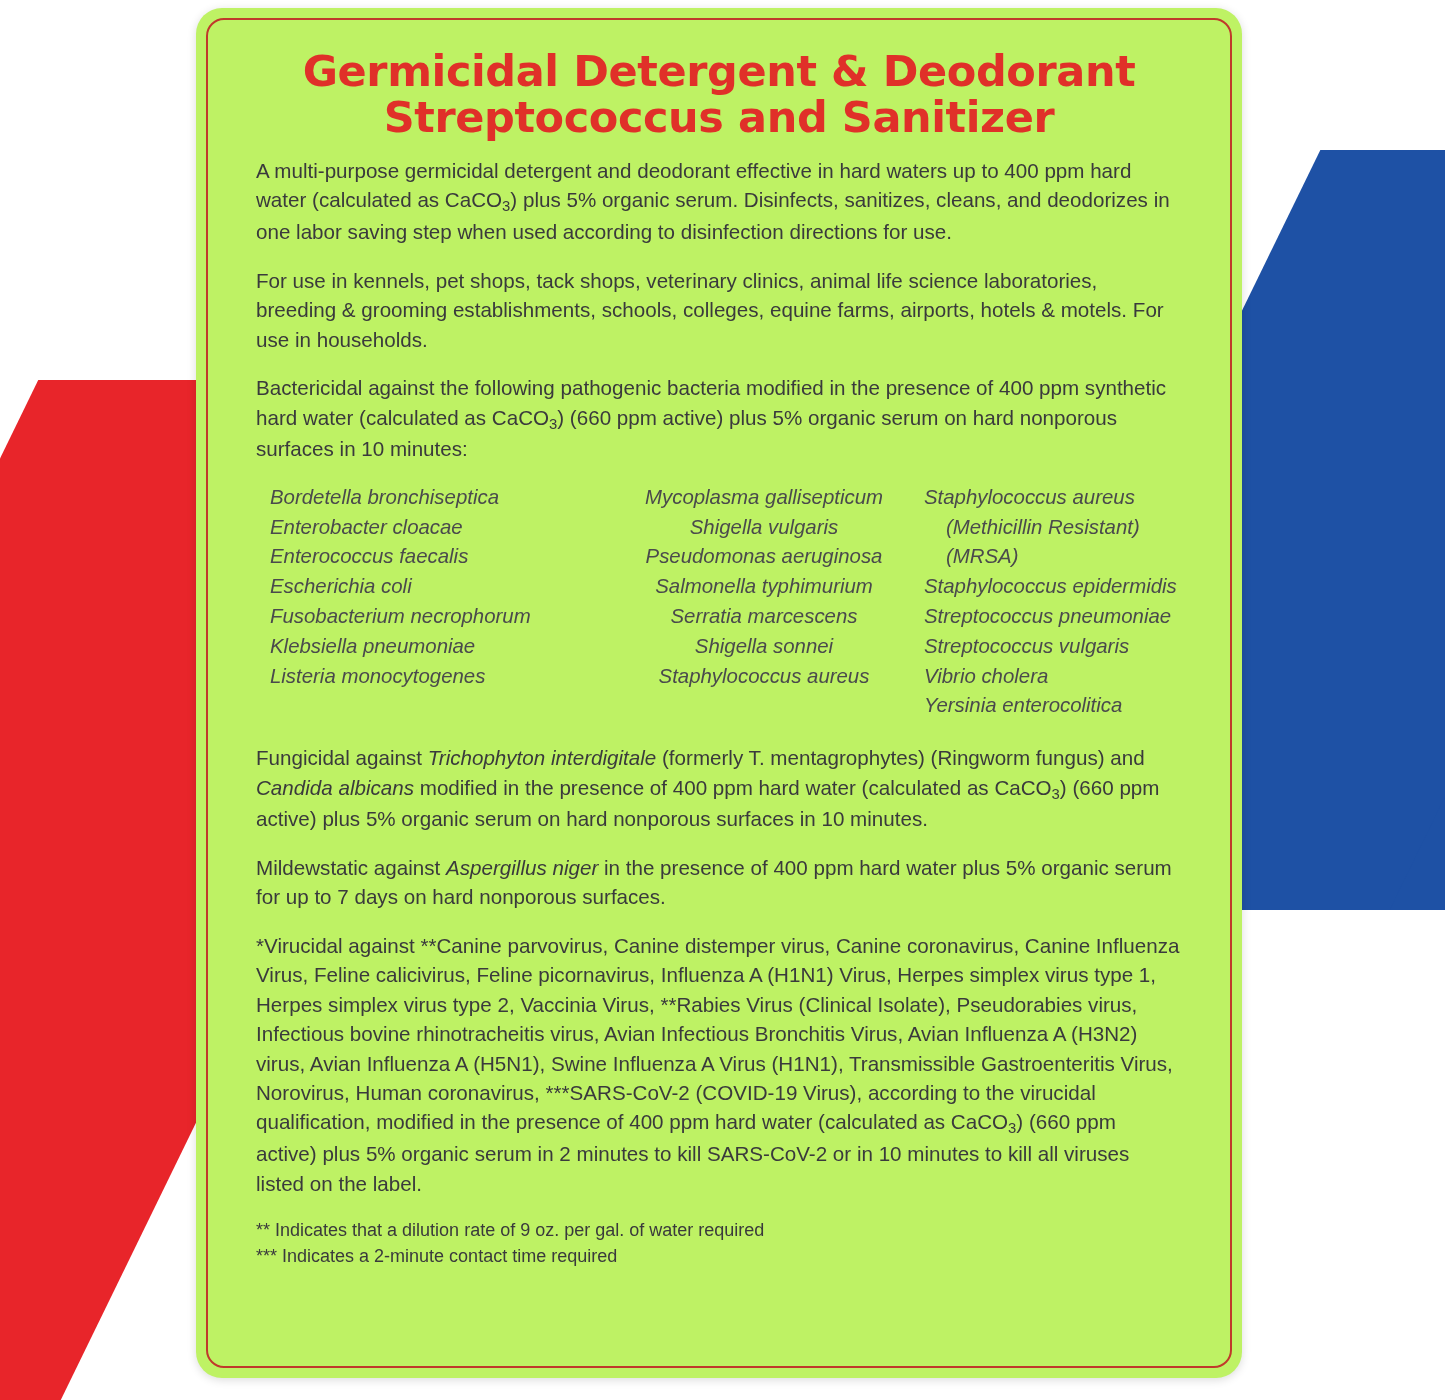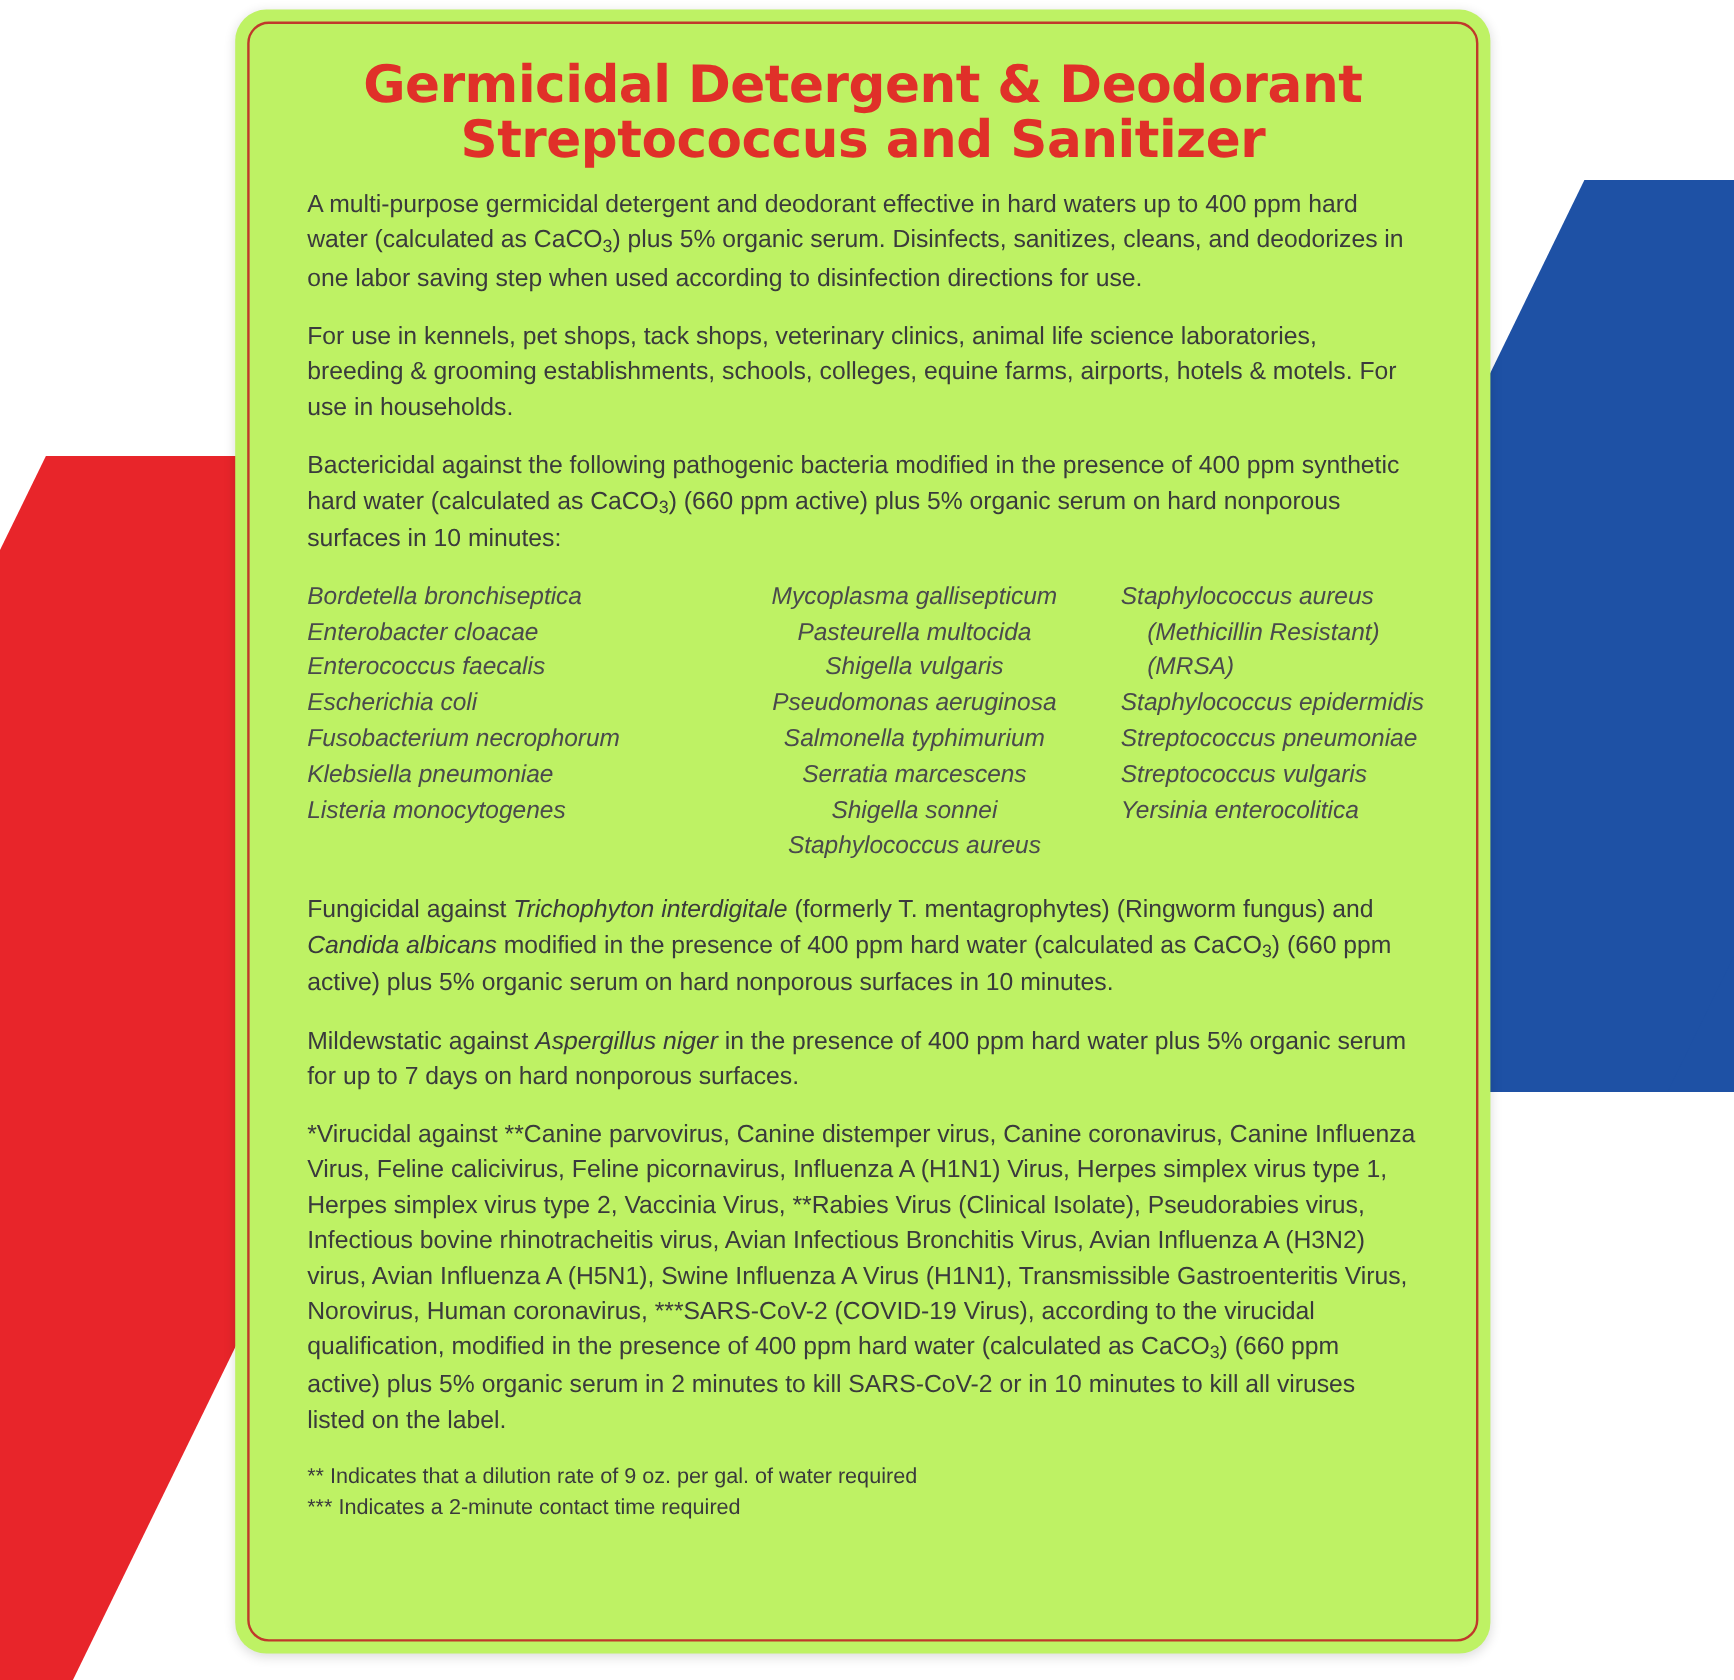--- a/index.html
+++ b/index.html
@@ -94,22 +94,22 @@
     font-family: "Liberation Sans", sans-serif;
   }
   p.body-text:last-child { margin-bottom: 0; }
 
   .sub { font-size: 0.72em; vertical-align: -0.25em; }
   em { font-style: italic; }
 
   
   .organism-table {
     display: flex;
-    gap: 16px;
-    margin: 4px 0 22px 0;
+    gap: 4px;
+    margin: 4px 0 22px 14px;
     color: #4a4a4c;
     font-style: italic;
     font-size: 20.4px;
     line-height: 1.46;
   }
   .org-col { flex: 0 0 auto; }
   .org-col.c1 { width: 334px; }
   .org-col.c2 { width: 312px; text-align: center; }
   .org-col.c3 { width: 300px; }
   .org-item { white-space: nowrap; }
@@ -159,35 +159,35 @@
         <div class="org-item">Bordetella bronchiseptica</div>
         <div class="org-item">Enterobacter cloacae</div>
         <div class="org-item">Enterococcus faecalis</div>
         <div class="org-item">Escherichia coli</div>
         <div class="org-item">Fusobacterium necrophorum</div>
         <div class="org-item">Klebsiella pneumoniae</div>
         <div class="org-item">Listeria monocytogenes</div>
       </div>
       <div class="org-col c2">
         <div class="org-item">Mycoplasma gallisepticum</div>
-        <div class="org-item">Pasteurella multocida</div>
         <div class="org-item">Shigella vulgaris</div>
         <div class="org-item">Pseudomonas aeruginosa</div>
         <div class="org-item">Salmonella typhimurium</div>
         <div class="org-item">Serratia marcescens</div>
         <div class="org-item">Shigella sonnei</div>
         <div class="org-item">Staphylococcus aureus</div>
       </div>
       <div class="org-col c3">
         <div class="org-item">Staphylococcus aureus</div>
         <div class="org-item indent">(Methicillin Resistant)</div>
         <div class="org-item indent">(MRSA)</div>
         <div class="org-item">Staphylococcus epidermidis</div>
         <div class="org-item">Streptococcus pneumoniae</div>
         <div class="org-item">Streptococcus vulgaris</div>
+        <div class="org-item">Vibrio cholera</div>
         <div class="org-item">Yersinia enterocolitica</div>
       </div>
     </div>
 
     <p class="body-text">
       Fungicidal against <em>Trichophyton interdigitale</em> (formerly T. mentagrophytes) (Ringworm
       fungus) and <em>Candida albicans</em> modified in the presence of 400 ppm hard water
       (calculated as CaCO<span class="sub">3</span>) (660 ppm active) plus 5% organic serum on hard nonporous
       surfaces in 10 minutes.
     </p>

